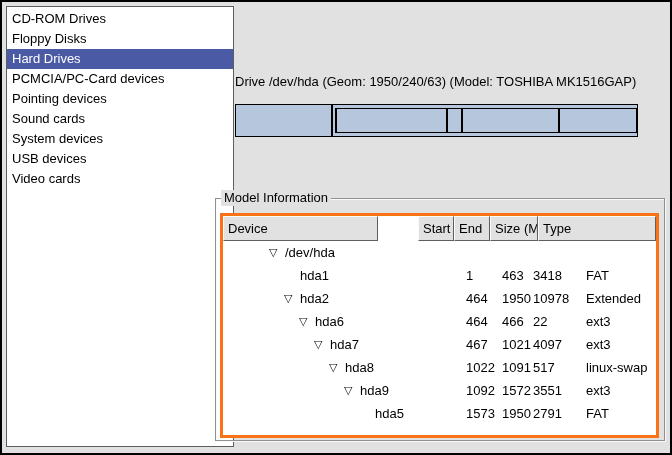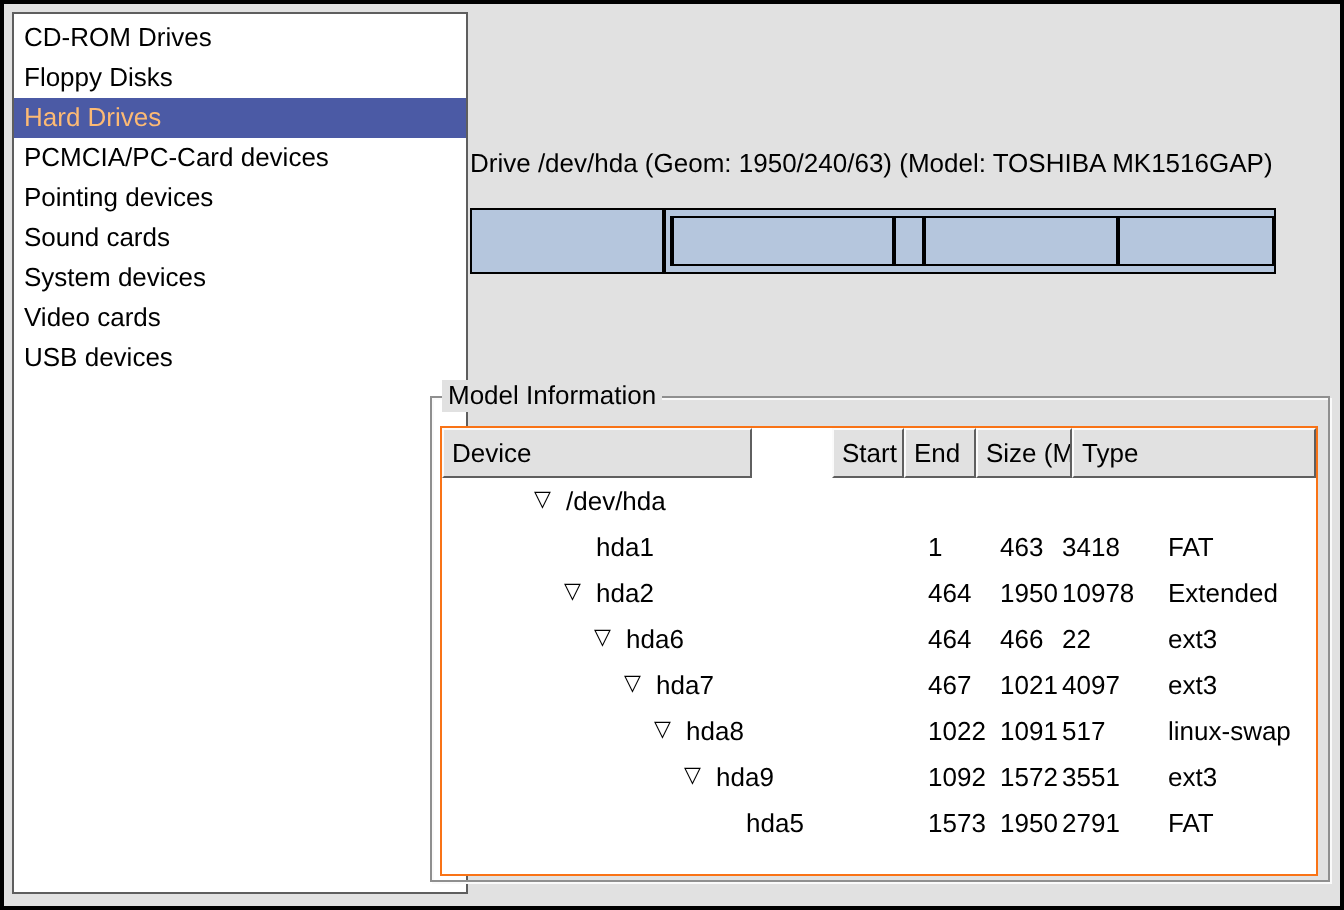--- a/index.html
+++ b/index.html
@@ -8,36 +8,36 @@
     background:#e1e1e1;border:2px solid #000;
     font-family:"Liberation Sans",sans-serif;font-size:13px;color:#000;
     overflow:hidden;
   }
   
   .sidebar{
     position:absolute;left:4px;top:4px;width:228px;height:441px;box-sizing:border-box;
     background:#fff;border:1px solid #5e5e5e;padding-top:2px;overflow:hidden;
   }
   .sb-item{height:20px;line-height:20px;padding-left:5px;white-space:nowrap;cursor:default;}
-  .sb-item.selected{color:#fdba74;}
+  .sb-item.selected{color:#ffffff;}
   
   .drive-title{position:absolute;left:233px;top:72px;white-space:nowrap;}
   .pbar{position:absolute;left:233px;top:102px;width:403px;height:33px;}
   .seg{position:absolute;top:0;bottom:0;border:1px solid #000;box-sizing:border-box;}
   .ext-inner{position:absolute;left:2px;right:2px;top:3px;bottom:3px;}
   
   .frame{
     position:absolute;left:213px;top:196px;width:450px;height:243px;box-sizing:border-box;
     border:1px solid #8f8f8f;box-shadow:1px 1px 0 #fafafa, inset 1px 1px 0 #fafafa;
   }
   .frame-label{position:absolute;left:5px;top:-9px;padding:0 3px;line-height:16px;background:#e1e1e1;white-space:nowrap;}
   
   .table{
     position:absolute;left:4px;top:14px;width:439px;height:225px;box-sizing:border-box;
-    background:#fff;border:1px solid #f97316;overflow:hidden;
+    background:#fff;border:3px solid #f97316;overflow:hidden;
   }
   .thead{display:flex;height:25px;}
   .th{
     box-sizing:border-box;background:#e1e1e1;
     border:1px solid;border-color:#fbfbfb #5f5f5f #5f5f5f #fbfbfb;
     padding-left:4px;line-height:23px;white-space:nowrap;overflow:hidden;cursor:default;
   }
   .tbody{position:absolute;left:0;right:0;top:25px;bottom:0;background:#fff;overflow:hidden;}
   .tr{display:flex;height:23px;line-height:23px;padding-left:43px;}
   .td{box-sizing:border-box;white-space:nowrap;overflow:hidden;}
@@ -53,22 +53,22 @@
 <div class="window" style="background: rgb(225, 225, 225);">
 
   <div class="sidebar">
       <div class="sb-item">CD-ROM Drives</div>
       <div class="sb-item">Floppy Disks</div>
       <div class="sb-item selected" style="background: rgb(75, 90, 165);">Hard Drives</div>
       <div class="sb-item">PCMCIA/PC-Card devices</div>
       <div class="sb-item">Pointing devices</div>
       <div class="sb-item">Sound cards</div>
       <div class="sb-item">System devices</div>
+      <div class="sb-item">USB devices</div>
       <div class="sb-item">Video cards</div>
-      <div class="sb-item">USB devices</div>
     </div>
 
   <div class="drive-title">Drive /dev/hda (Geom: 1950/240/63) (Model: TOSHIBA MK1516GAP)</div>
 
   <div class="pbar">
       <div class="seg" style="left: 0px; width: 97px; background: rgb(181, 198, 221);"></div>
       <div class="seg" style="left: 97px; width: 306px; background: rgb(181, 198, 221);">
         <div class="ext-inner">
           <div class="seg" style="left: 0px; width: 2px; background: rgb(181, 198, 221);"></div>
           <div class="seg" style="left: 1px; width: 111px; background: rgb(181, 198, 221);"></div>

